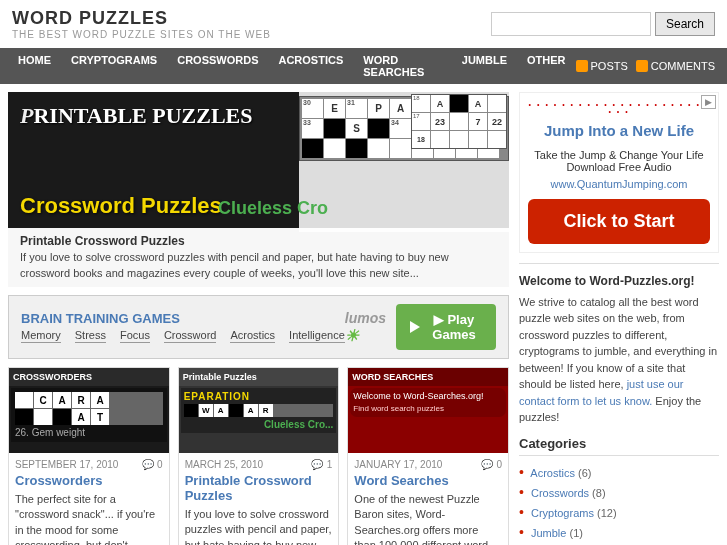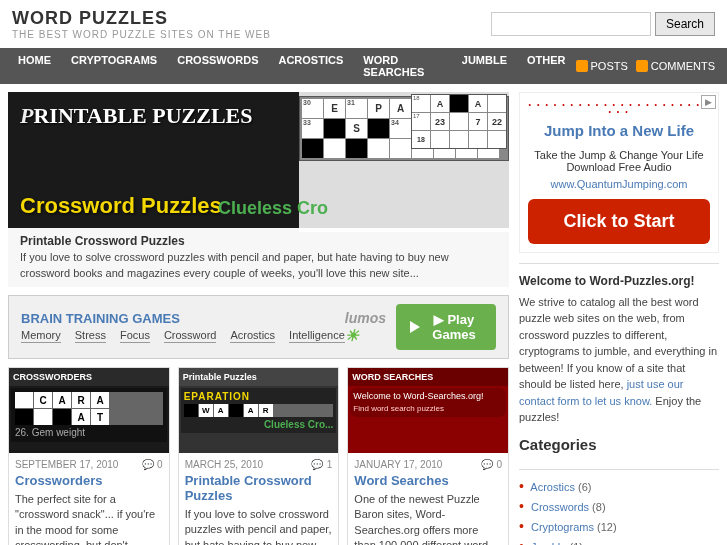--- a/index.html
+++ b/index.html
@@ -310,21 +310,21 @@
     </div>
 
     <div style="font-size:11px;color:#444;line-height:1.5;margin-bottom:10px;border-top:1px solid #ddd;padding-top:8px;">
       <strong style="font-size:12px;font-weight:bold;color:#333;display:block;margin-bottom:4px;">Welcome to Word-Puzzles.org!</strong>
       <span>We strive to catalog all the best word puzzle web sites on the web, from crossword puzzles to different, cryptograms to jumble, and everything in between! If you know of a site that should be listed here,</span>
       <a style="color:#4a7ab5;">just use our contact form to let us know.</a>
       <span> Enjoy the puzzles!</span>
     </div>
 
     <div>
-      <strong style="display:block;font-size:15px;font-weight:bold;color:#333;margin-bottom:6px;border-bottom:1px solid #ddd;padding-bottom:16px;">Categories</strong>
+      <strong style="display:block;font-size:13px;font-weight:bold;color:#333;margin-bottom:6px;border-bottom:1px solid #ddd;padding-bottom:4px;">Categories</strong>
       <ul style="list-style:none;padding:0;">
         <li style="padding:2px 0;font-size:11px;">
           <span style="color:#cc2200;margin-right:4px;font-size:14px;">•</span>
           <a style="color:#4a7ab5;text-decoration:none;">Acrostics</a>
           <span style="color:#666;"> (6)</span>
         </li>
         <li style="padding:2px 0;font-size:11px;">
           <span style="color:#cc2200;margin-right:4px;font-size:14px;">•</span>
           <a style="color:#4a7ab5;text-decoration:none;">Crosswords</a>
           <span style="color:#666;"> (8)</span>

